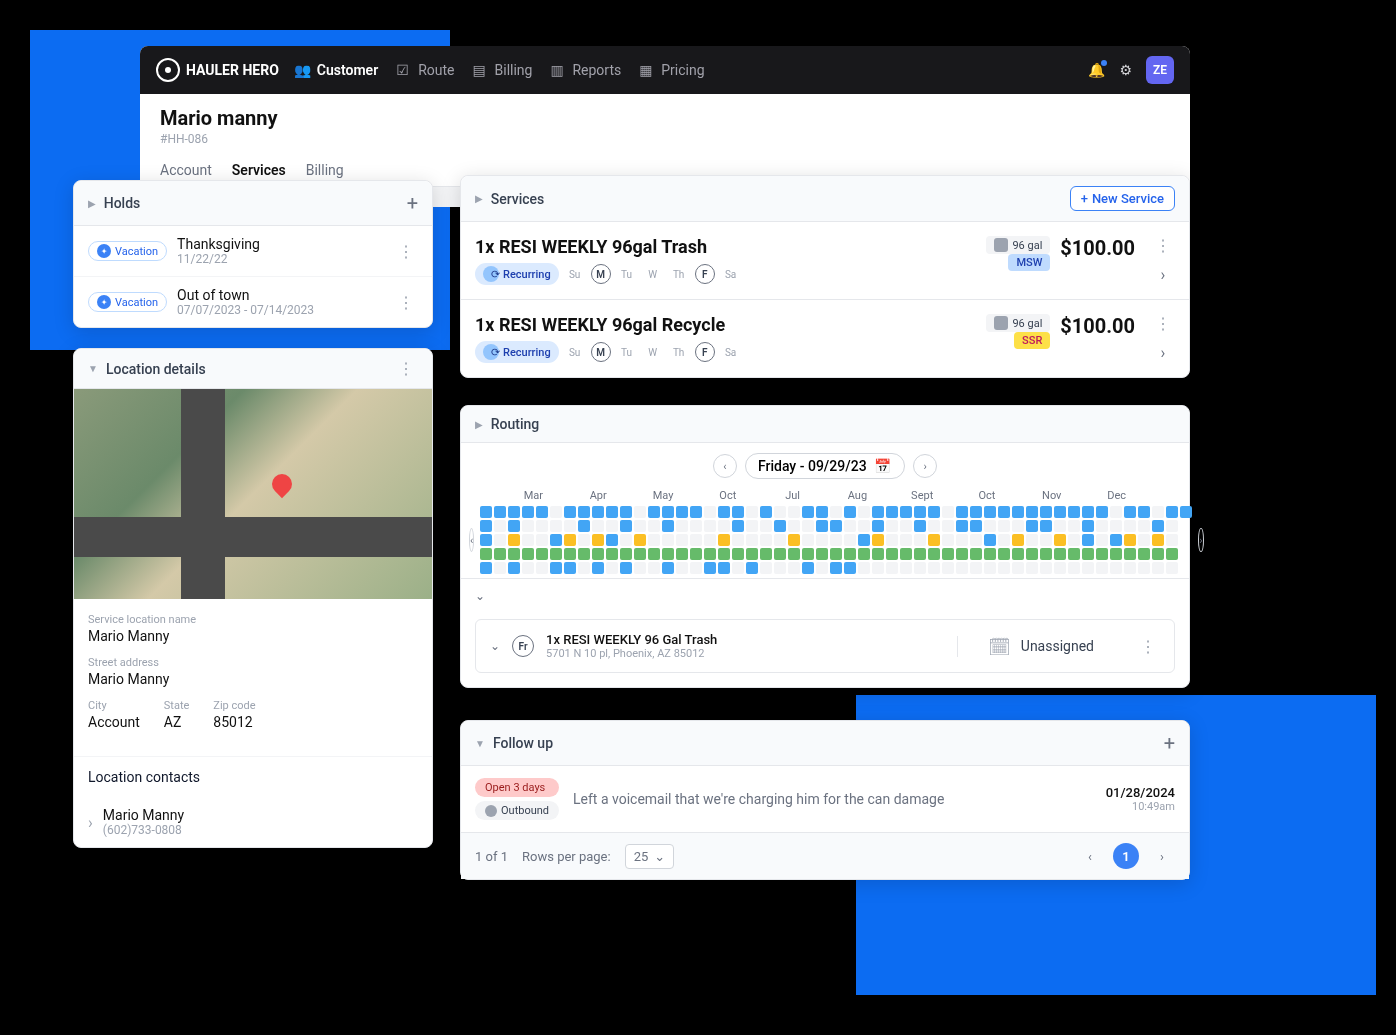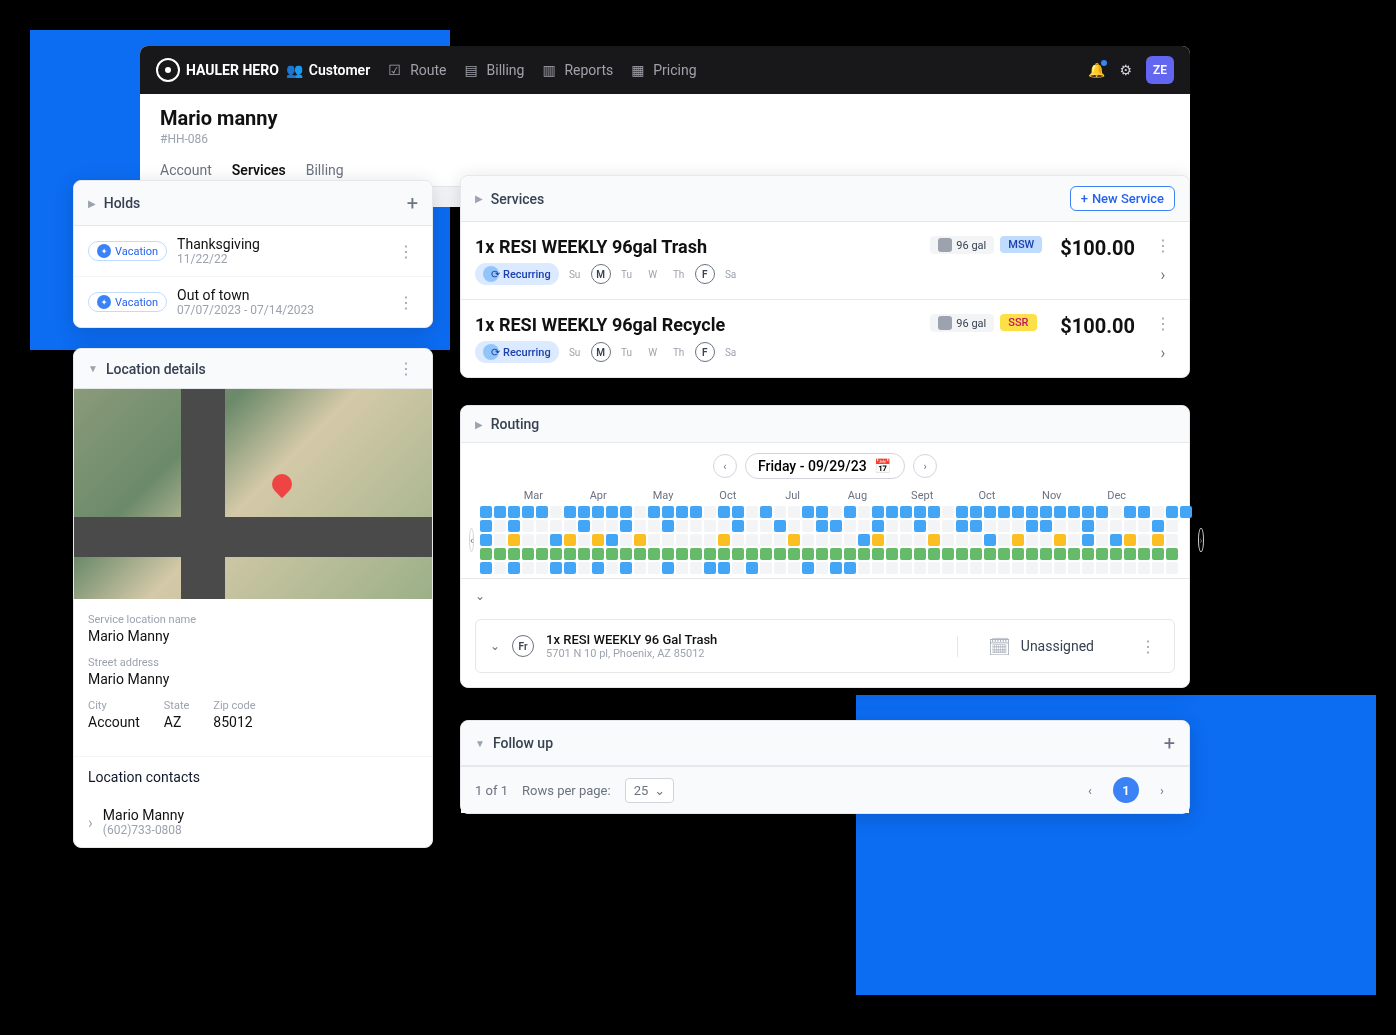--- a/index.html
+++ b/index.html
@@ -2,21 +2,21 @@
 <html><head>
 <meta charset="utf-8">
 <style>
 *{box-sizing:border-box;margin:0;padding:0;font-family:-apple-system,BlinkMacSystemFont,"Segoe UI",Roboto,sans-serif}
 body{background:#000;width:1396px;height:1035px;position:relative;overflow:hidden}
 .bg-blue{position:absolute;background:#0c6cf2}
 .bg-blue.tl{top:30px;left:30px;width:420px;height:320px}
 .bg-blue.br{bottom:40px;right:20px;width:520px;height:300px}
 .app{position:absolute;top:46px;left:140px;width:1050px;background:#fff;border-radius:8px 8px 0 0;overflow:hidden}
 .topbar{background:#18181b;display:flex;align-items:center;padding:10px 16px;color:#d4d4d8;font-size:14px}
-.logo{display:flex;align-items:center;gap:6px;font-weight:700;color:#fff;font-size:14px;margin-right:8px}
+.logo{display:flex;align-items:center;gap:6px;font-weight:700;color:#fff;font-size:14px;margin-right:16px}
 .logo-ico{width:24px;height:24px;border:2px solid #fff;border-radius:50%;position:relative;display:flex;align-items:center;justify-content:center}
 .logo-ico::after{content:"";width:6px;height:6px;background:#fff;border-radius:50%}
 .nav{display:flex;gap:18px;flex:1}
 .nav-item{display:flex;align-items:center;gap:6px;cursor:pointer;padding:4px 0;color:#a1a1aa}
 .nav-item.active{color:#fff;font-weight:600}
 .nav-ico{width:16px;height:16px;display:inline-block}
 .tb-right{display:flex;align-items:center;gap:14px}
 .bell{position:relative}
 .bell-dot{position:absolute;top:-2px;right:-2px;width:6px;height:6px;background:#3b82f6;border-radius:50%}
 .avatar{width:28px;height:28px;background:#6366f1;border-radius:6px;color:#fff;display:flex;align-items:center;justify-content:center;font-size:12px;font-weight:600}
@@ -64,21 +64,21 @@
 .svc-row{display:flex;align-items:flex-start;padding:14px;border-bottom:1px solid #e5e7eb;gap:10px}
 .svc-row:last-child{border-bottom:none}
 .svc-left{flex:1}
 .svc-title{font-size:18px;font-weight:700;color:#111;margin-bottom:6px}
 .svc-tags{display:flex;align-items:center;gap:6px;flex-wrap:wrap}
 .chip{display:flex;align-items:center;gap:4px;padding:3px 8px;border-radius:12px;font-size:11px}
 .chip.recur{background:#dbeafe;color:#1e40af;font-weight:500}
 .chip.recur-ico{background:#93c5fd;width:16px;height:16px;border-radius:50%;color:#1e3a8a}
 .day{display:flex;align-items:center;justify-content:center;color:#9ca3af;font-size:10px;width:20px;height:20px}
 .day.circ{border:1px solid #6b7280;border-radius:50%;color:#374151;font-weight:600}
-.svc-mid{display:flex;gap:6px;align-items:flex-start;width:120px}
+.svc-mid{display:flex;flex-direction:column;gap:0;align-items:flex-end;width:120px}
 .gal-badge{display:flex;align-items:center;gap:4px;background:#f3f4f6;padding:2px 8px;border-radius:4px;font-size:11px;color:#374151}
 .gal-ico{width:14px;height:14px;background:#9ca3af;border-radius:3px}
 .cat-badge{padding:2px 8px;border-radius:4px;font-size:11px;font-weight:500}
 .cat-badge.msw{background:#bfdbfe;color:#1e40af}
 .cat-badge.ssr{background:#fde047;color:#be185d}
 .svc-right{text-align:right}
 .price{font-size:20px;font-weight:700;color:#111}
 .svc-act{display:flex;flex-direction:column;align-items:center;gap:10px;margin-left:6px}
 .chev{color:#6b7280;cursor:pointer}
 
@@ -622,20 +622,34 @@
     <span class="kebab">⋮</span>
   </div>
 </div>
 
 <div class="panel followup">
   <div class="p-head">
     <span class="exp-ico">▼</span>
     <span class="p-head-title">Follow up</span>
     <span class="add-ico">+</span>
   </div>
+  <div class="fu-row">
+    <div class="fu-left">
+      <span class="fu-badge open">Open 3 days</span>
+      <span class="fu-badge out">
+          <span class="out-ico"></span>
+          <span>Outbound</span>
+        </span>
+    </div>
+    <div class="fu-msg">Left a voicemail that we're charging him for the can damage</div>
+    <div class="fu-date">
+      <div class="fu-date-t">01/28/2024</div>
+      <div class="fu-date-s">10:49am</div>
+    </div>
+  </div>
   <div class="fu-foot">
     <div class="fu-foot-l">
       <span>1 of 1</span>
       <span>Rows per page:</span>
       <span class="rpp-sel">
           <span>25</span>
           <span>⌄</span>
         </span>
     </div>
     <div class="fu-foot-r">

